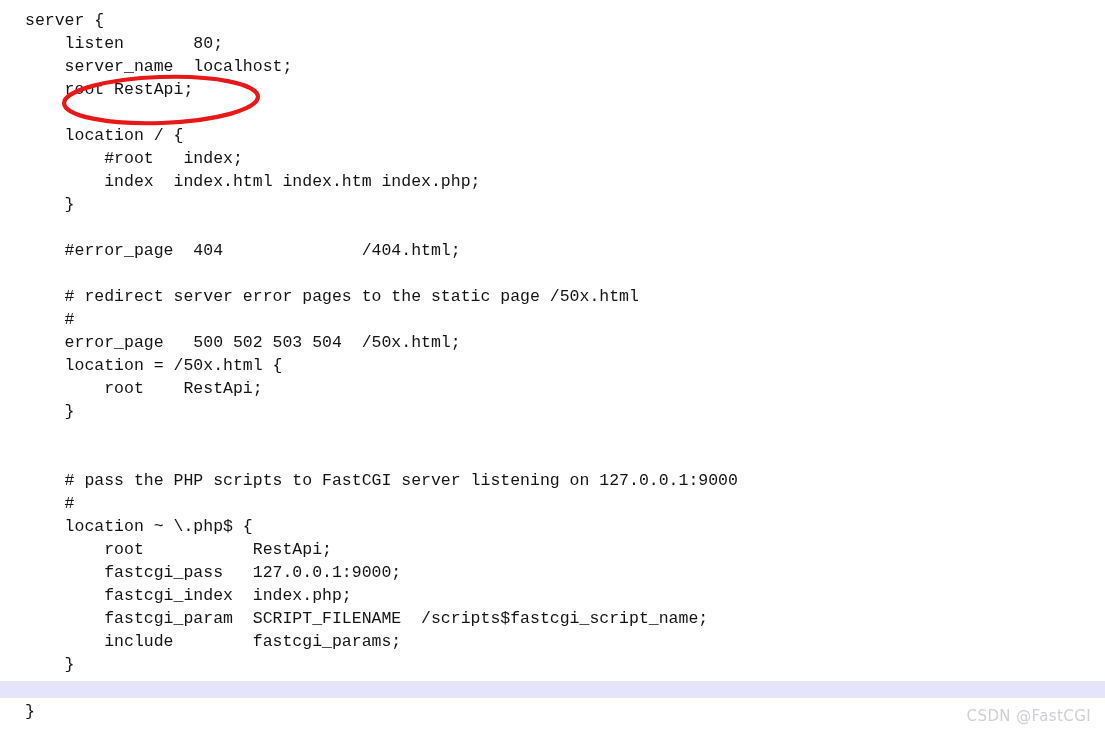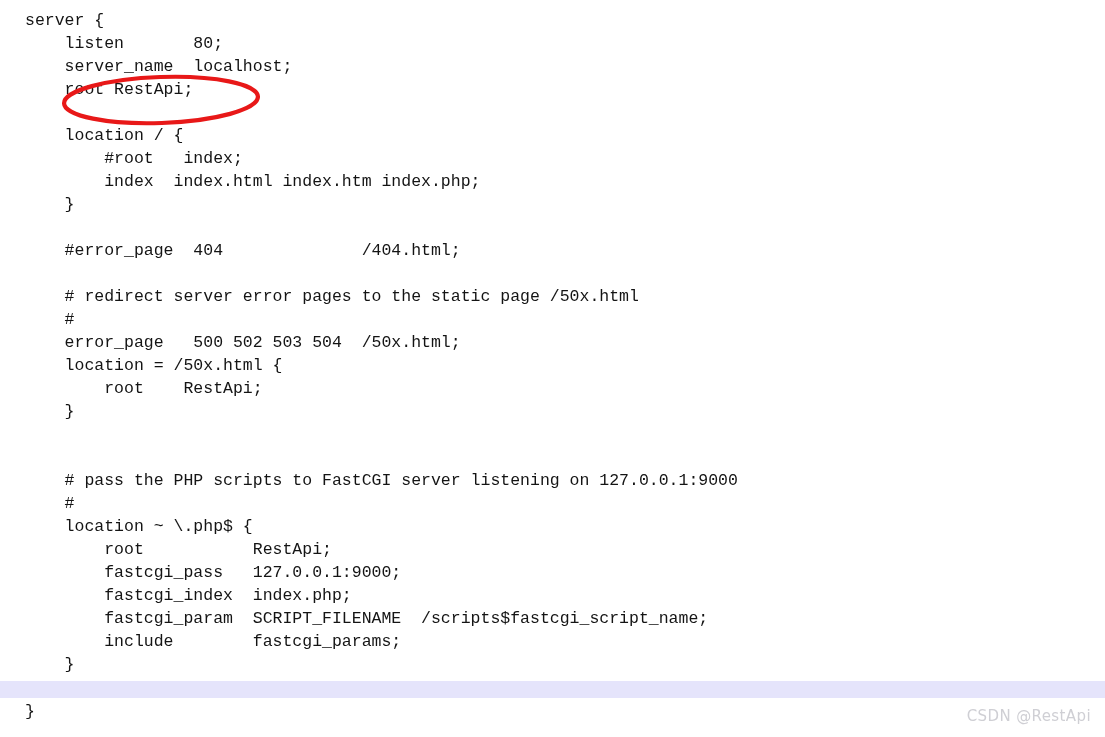--- a/index.html
+++ b/index.html
@@ -100,15 +100,15 @@
   <div id="code-block"><span class="code-line">server {</span><span class="code-line">    listen       80;</span><span class="code-line">    server_name  localhost;</span><span class="code-line">    root RestApi;</span><span class="code-line blank"></span><span class="code-line">    location / {</span><span class="code-line">        #root   index;</span><span class="code-line">        index  index.html index.htm index.php;</span><span class="code-line">    }</span><span class="code-line blank"></span><span class="code-line">    #error_page  404              /404.html;</span><span class="code-line blank"></span><span class="code-line">    # redirect server error pages to the static page /50x.html</span><span class="code-line">    #</span><span class="code-line">    error_page   500 502 503 504  /50x.html;</span><span class="code-line">    location = /50x.html {</span><span class="code-line">        root    RestApi;</span><span class="code-line">    }</span><span class="code-line blank"></span><span class="code-line blank"></span><span class="code-line">    # pass the PHP scripts to FastCGI server listening on 127.0.0.1:9000</span><span class="code-line">    #</span><span class="code-line">    location ~ \.php$ {</span><span class="code-line">        root           RestApi;</span><span class="code-line">        fastcgi_pass   127.0.0.1:9000;</span><span class="code-line">        fastcgi_index  index.php;</span><span class="code-line">        fastcgi_param  SCRIPT_FILENAME  /scripts$fastcgi_script_name;</span><span class="code-line">        include        fastcgi_params;</span><span class="code-line">    }</span></div>
 
   <div id="highlight-row" style="background: rgb(229, 228, 251); top: 681px; height: 17px;"></div>
 
   <div id="closing-brace">}</div>
 
   <svg id="annotation-layer" viewBox="0 0 1105 737" xmlns="http://www.w3.org/2000/svg">
     <ellipse id="red-ellipse" cx="161" cy="100" rx="97" ry="23" fill="none" stroke="#e81818" stroke-width="4.2" stroke-linecap="round" transform="rotate(-2 161 100)"></ellipse>
   </svg>
 
-  <div id="watermark" style="color: rgb(207, 207, 212);">CSDN @RestApi</div>
+  <div id="watermark" style="color: rgb(207, 207, 212);">CSDN @FastCGI</div>
 
 </div>
 
 </body></html>

